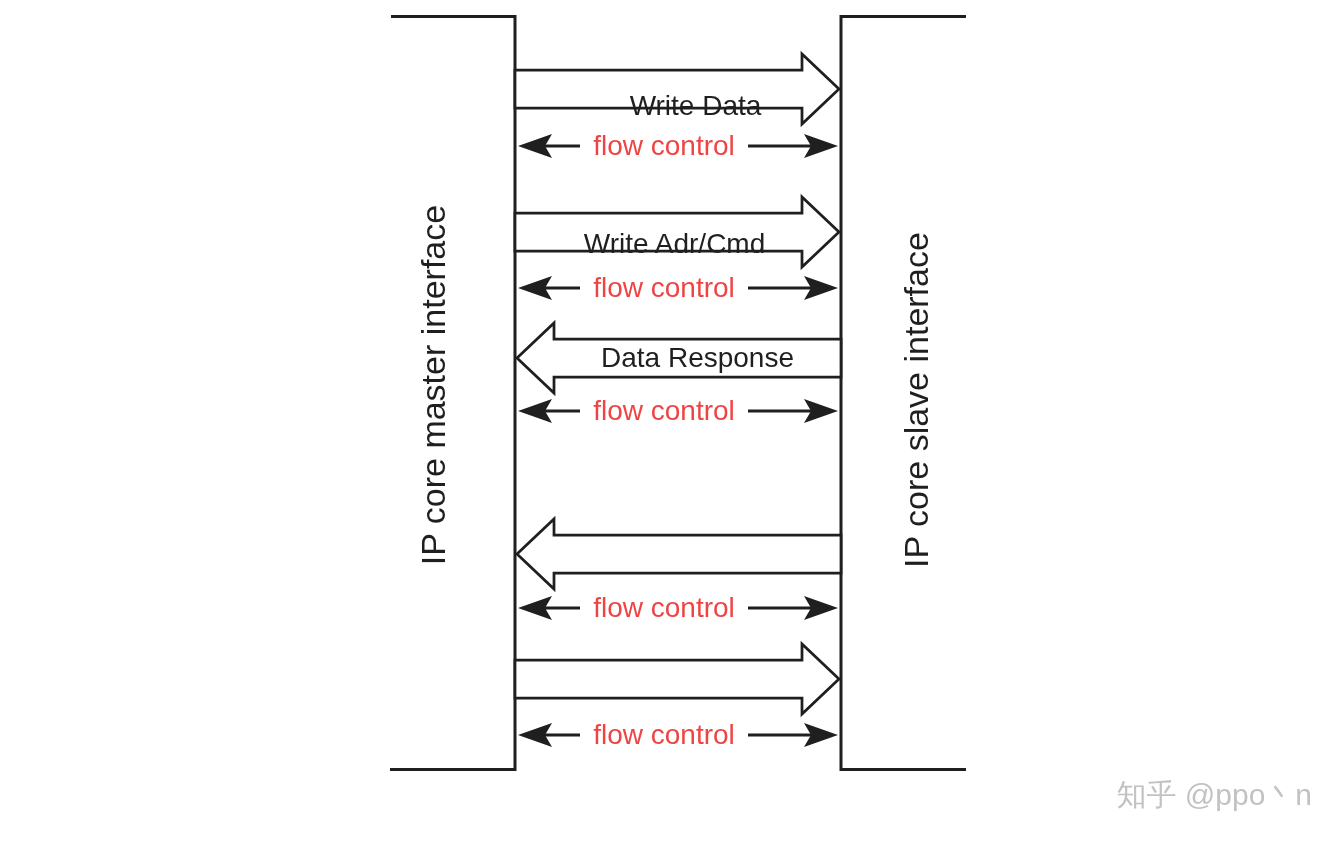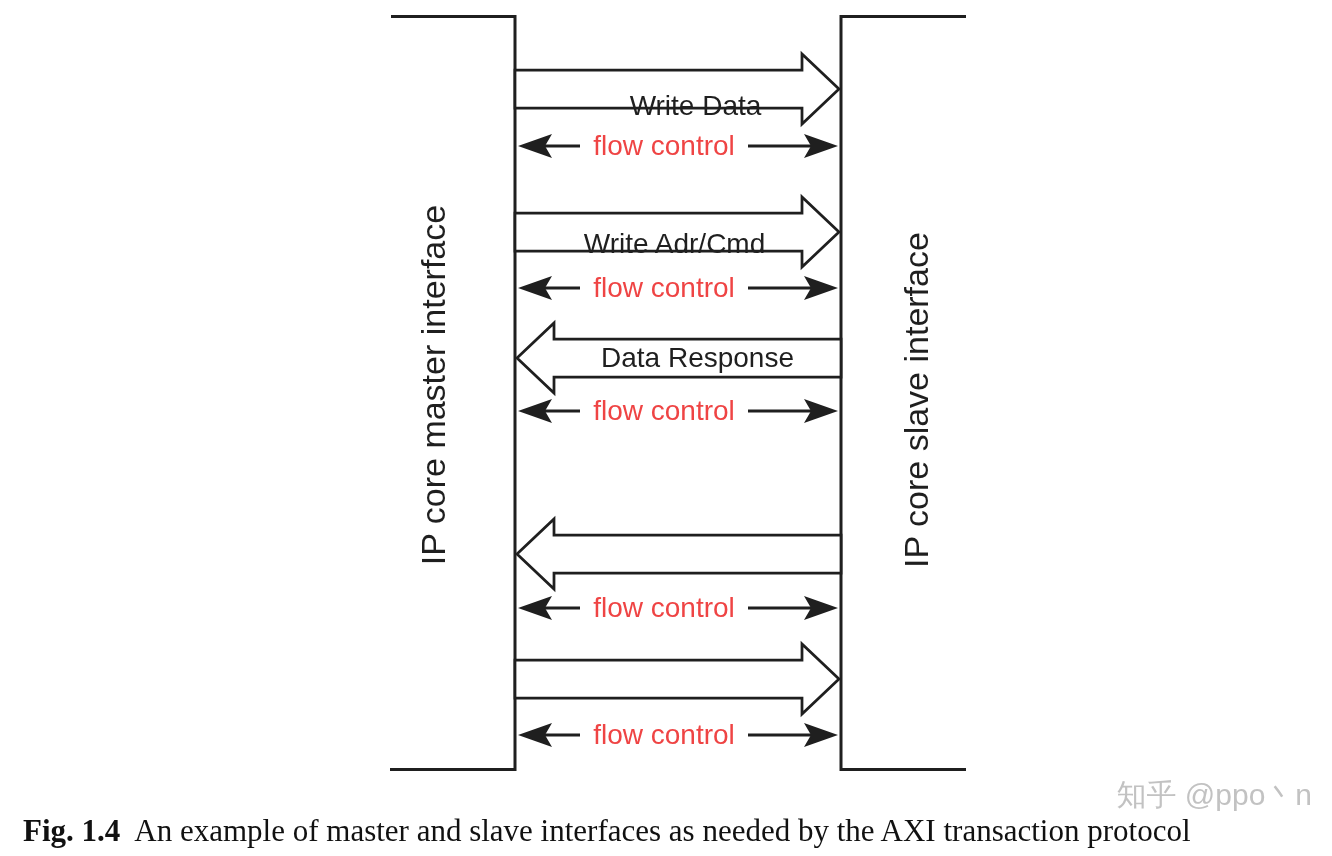--- a/index.html
+++ b/index.html
@@ -153,17 +153,14 @@
   <div class="ch-label" style="left:554px; top:338px; width:287px;">Data Response</div>
 
   <div class="fc-label" style="top:129px;">flow control</div>
   <div class="fc-label" style="top:271px;">flow control</div>
   <div class="fc-label" style="top:394px;">flow control</div>
   <div class="fc-label" style="top:591px;">flow control</div>
   <div class="fc-label" style="top:718px;">flow control</div>
 
   <div id="watermark">知乎 @ppo丶n</div>
 
-  <div id="caption">
-    <span class="fig-num">Fig. 1.4</span><span>An example of master and slave interfaces as needed by the AXI transaction protocol</span>
-  </div>
 
 </div>
 
 </body></html>

